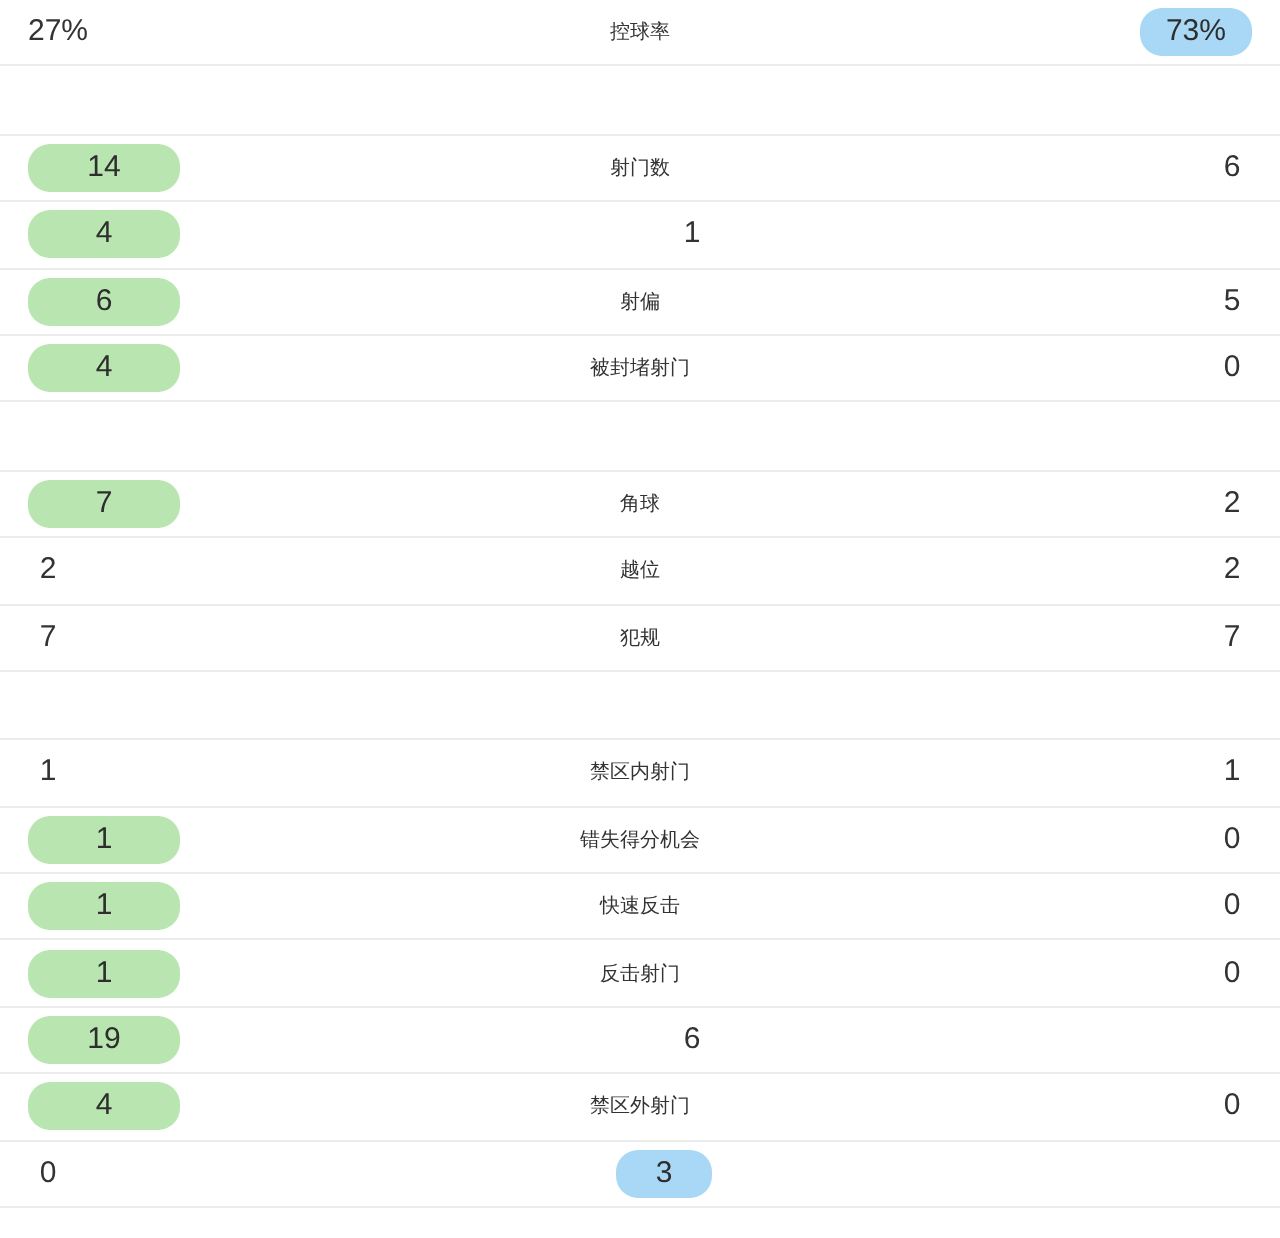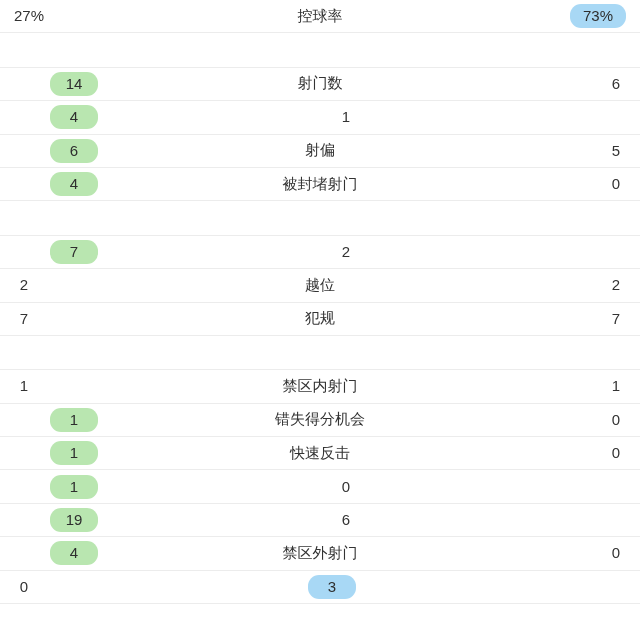--- a/index.html
+++ b/index.html
@@ -40,43 +40,42 @@
     width: 185px;
     justify-content: flex-start;
     padding-left: 14px;
     box-sizing: border-box;
   }
   .cell-label {
     flex: 1;
     justify-content: center;
     text-align: left;
     color: #333333;
-    font-size: 15px;
+    font-size: 10px;
   }
   .cell-away {
     width: 185px;
     justify-content: flex-end;
     padding-right: 14px;
     box-sizing: border-box;
   }
   .val {
     display: inline-block;
     min-width: 20px;
     text-align: center;
     font-size: 15px;
     color: #333333;
     line-height: 22px;
   }
   .val.pill {
     background: #b9e6b0;
     border-radius: 11px;
-    padding: 1px 13px;
+    padding: 1px 27px;
     color: #2e2e2e;
     min-width: 22px;
-    margin-left: 36px;
   }
   .val.pill-blue {
     background: #a8d8f5;
     border-radius: 11px;
     padding: 1px 13px;
     color: #2e2e2e;
     min-width: 22px;
     margin-left: 18px;
   }
 </style>
@@ -127,20 +126,21 @@
       <div class="cell cell-label">被封堵射门</div>
       <div class="cell cell-away">
         <span class="val ">0</span>
       </div>
     </div>
     <div class="spacer-row"></div>
     <div class="stat-row">
       <div class="cell cell-home">
         <span class="val pill">7</span>
       </div>
+      <div class="cell cell-label">角球</div>
       <div class="cell cell-away">
         <span class="val ">2</span>
       </div>
     </div>
     <div class="stat-row">
       <div class="cell cell-home">
         <span class="val ">2</span>
       </div>
       <div class="cell cell-label">越位</div>
       <div class="cell cell-away">
@@ -181,20 +181,21 @@
       </div>
       <div class="cell cell-label">快速反击</div>
       <div class="cell cell-away">
         <span class="val ">0</span>
       </div>
     </div>
     <div class="stat-row">
       <div class="cell cell-home">
         <span class="val pill">1</span>
       </div>
+      <div class="cell cell-label">反击射门</div>
       <div class="cell cell-away">
         <span class="val ">0</span>
       </div>
     </div>
     <div class="stat-row">
       <div class="cell cell-home">
         <span class="val pill">19</span>
       </div>
       <div class="cell cell-away">
         <span class="val ">6</span>

